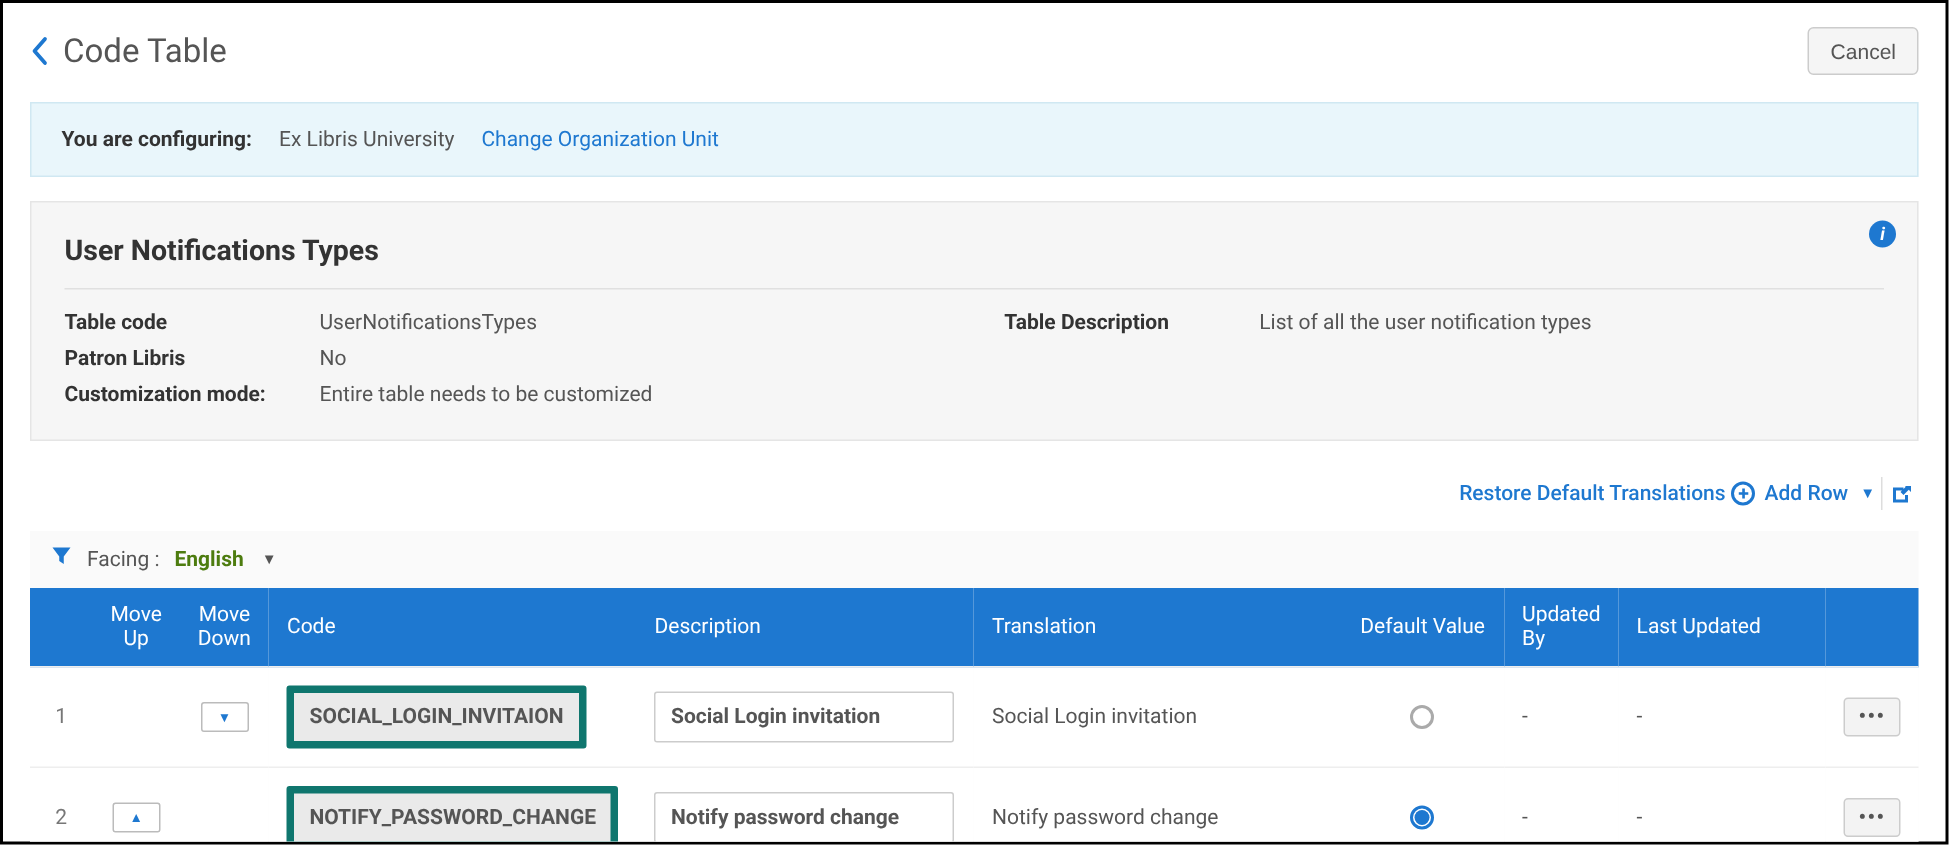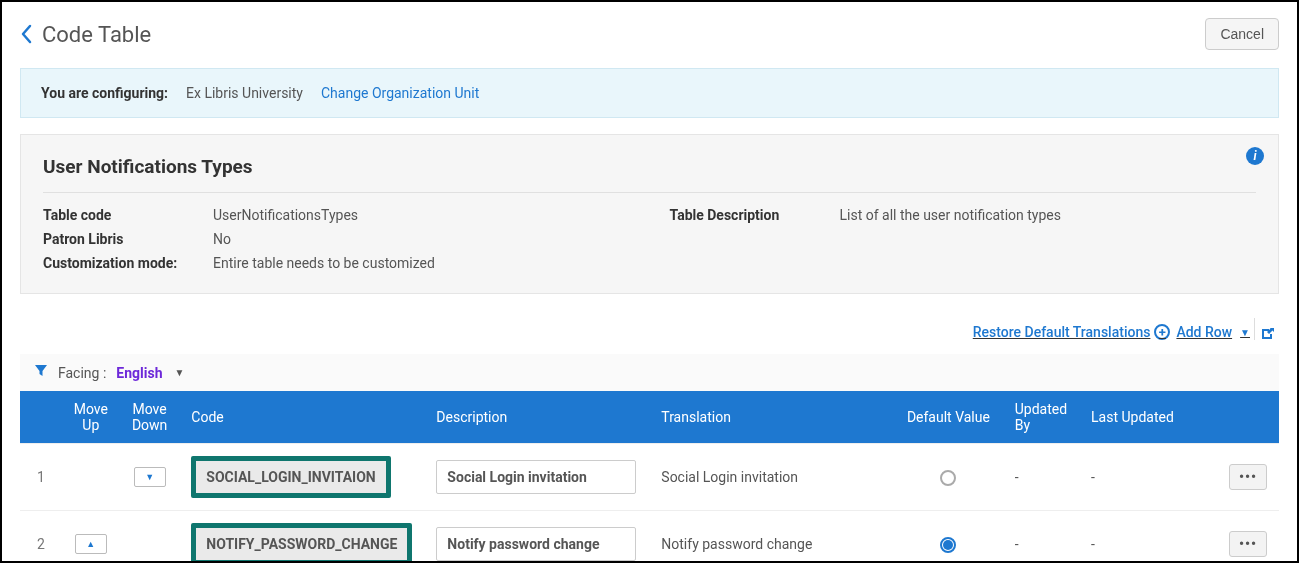--- a/index.html
+++ b/index.html
@@ -17,31 +17,31 @@
     .config-org { color: #555; }
     .link { color: #1e78d0; cursor: pointer; }
     .panel { background: #f6f6f6; border: 1px solid #e5e5e5; padding: 20px 22px 22px 22px; margin-bottom: 24px; position: relative; }
     .info-icon { position: absolute; top: 12px; right: 14px; width: 18px; height: 18px; background: #1e78d0; border-radius: 50%; color: #fff; display: flex; align-items:center; justify-content:center; font-size: 12px; font-style: italic; font-weight: bold; cursor:pointer; }
     .panel-title { font-size: 19px; color: #333; margin-bottom: 14px; }
     .panel-divider { border-top: 1px solid #e0e0e0; margin-bottom: 14px; }
     .pgrid { display: flex; gap: 40px; }
     .pcol { display: grid; grid-template-columns: 160px 1fr; row-gap: 8px; column-gap: 10px; }
     .plabel { font-weight: 700; color: #333; }
     .pval { color: #555; }
-    .actions-row { display: flex; justify-content: flex-end; align-items: flex-end; gap: 4px; margin-bottom: 14px; padding-right: 6px; text-decoration: underline; }
+    .actions-row { display: flex; justify-content: flex-end; align-items: center; gap: 4px; margin-bottom: 14px; padding-right: 6px; }
     .action-link { color: #1e78d0; cursor: pointer; font-weight: 500; display: flex; align-items: center; gap: 6px; }
     .divider-v { width: 1px; height: 22px; background: #ddd; }
     .plus-circle { width: 16px; height: 16px; border: 2px solid #1e78d0; border-radius: 50%; display:inline-flex; align-items:center; justify-content:center; font-size: 13px; line-height: 1; color:#1e78d0; font-weight:bold; }
     .caret-down { font-size: 10px; color: #1e78d0; margin-left: 2px; }
     .export-icon { width: 14px; height: 14px; display: inline-block; position: relative; }
     .export-icon svg { fill: #1e78d0; }
     .table-wrap { background: #fafafa; }
     .filter-row { padding: 10px 14px; display: flex; align-items: center; gap: 10px; color: #555; }
     .filter-icon { color: #1e78d0; font-size: 14px; }
-    .filter-val { font-weight: 700; color: #6d28d9; }
+    .filter-val { font-weight: 700; color: #4d7c0f; }
     table { width: 100%; border-collapse: collapse; }
     thead th { background: #1e78d0; color: #fff; font-weight: 400; text-align: left; padding: 10px 12px; font-size: 14px; }
     thead th.center { text-align: center; }
     tbody tr { border-top: 1px solid #eee; background: #fff; }
     tbody td { padding: 12px; vertical-align: middle; color: #555; }
     tbody td.center { text-align: center; }
     .rownum { color: #777; }
     .move-btn { width: 32px; height: 20px; border: 1px solid #bbb; background: #fff; display:inline-flex; align-items:center; justify-content:center; cursor:pointer; border-radius: 2px; font-size: 9px; color: #1e78d0; }
     .code-pill { display: inline-block; background: #eaeaea; border: 5px solid #0f766e; padding: 8px 10px; font-weight: 700; color: #555; min-width: 200px; border-radius: 2px; }
     .desc-input { display:inline-block; border: 1px solid #ccc; padding: 8px 10px; background: #fff; font-weight: 700; color: #555; min-width: 200px; border-radius: 2px; cursor: text; }

